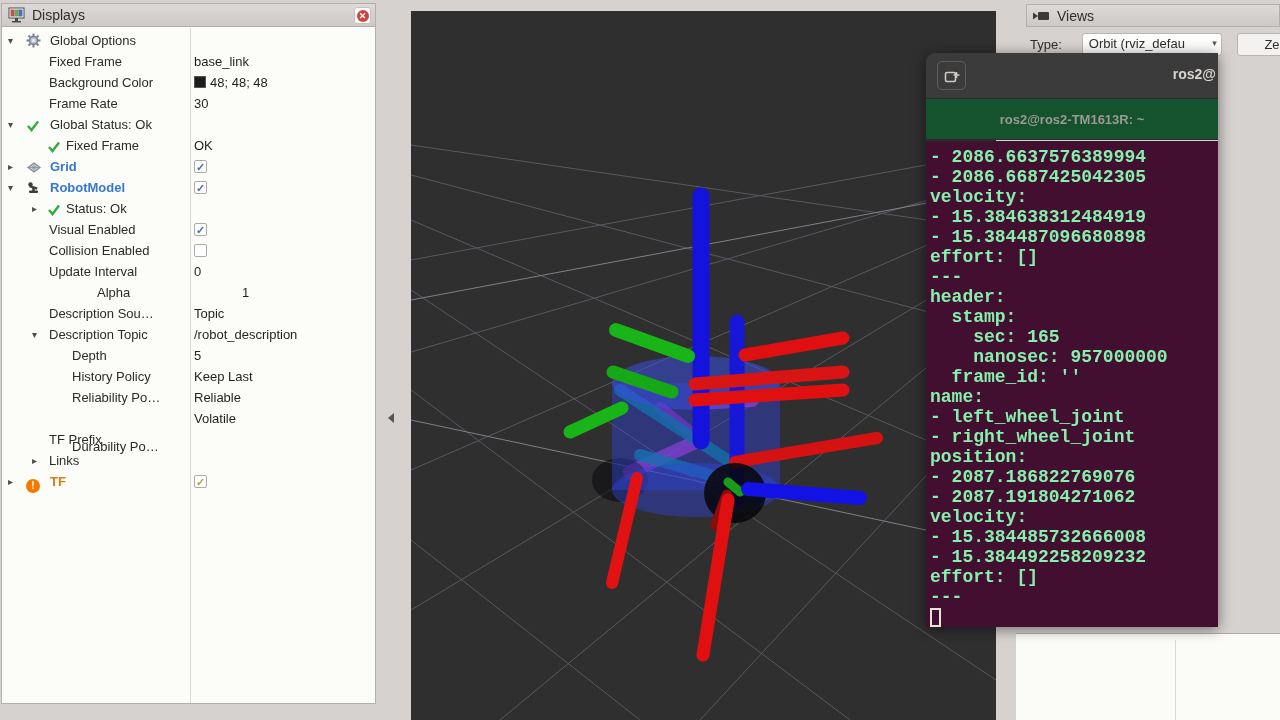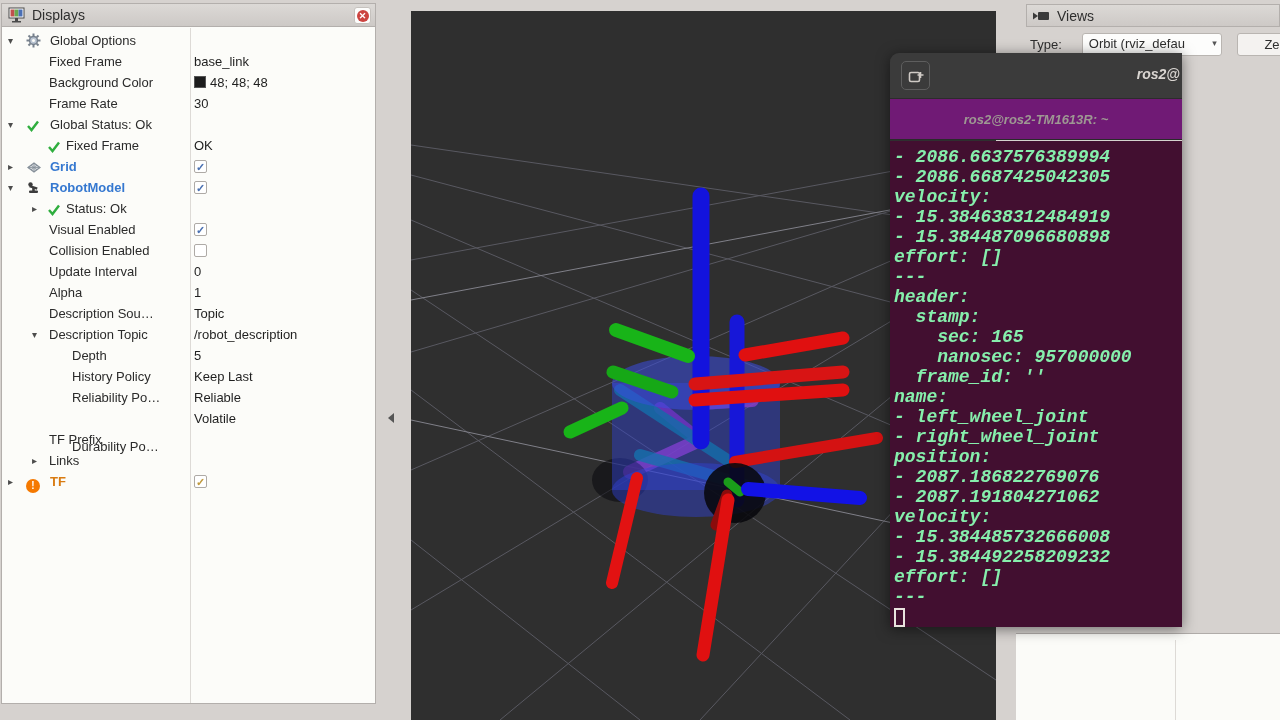--- a/index.html
+++ b/index.html
@@ -53,28 +53,28 @@
   .zero-btn { position:absolute; left:211px; top:0; width:70px; height:23px; background:#f4f2f0;
               border:1px solid #b9b5b1; border-radius:3px; font-size:13px; color:#2e2e2e;
               text-align:center; line-height:21px; }
 
   
   .views-list { position:absolute; left:1016px; top:633px; width:264px; height:87px;
                 background:#fbfbf8; border-top:1px solid #b0aca9; }
   .views-list .vdiv { position:absolute; left:159px; top:6px; bottom:0; width:1px; background:#dddad6; }
 
   
-  .terminal { position:absolute; left:890px; top:53px; width:292px; height:574px;
-              border-radius:9px 0 0 0; overflow:hidden; box-shadow:0 2px 14px rgba(0,0,0,.5);font-style:italic; }
+  .terminal { position:absolute; left:926px; top:53px; width:292px; height:574px;
+              border-radius:9px 0 0 0; overflow:hidden; box-shadow:0 2px 14px rgba(0,0,0,.5); }
   .term-titlebar { position:relative; height:45px; background:#3b3b3b; }
   .newtab-btn { position:absolute; left:11px; top:8px; width:29px; height:29px; border:1px solid #5e5e5e;
                 border-radius:5px; display:flex; align-items:center; justify-content:center; }
   .term-title { position:absolute; right:2px; top:13px; font-size:14px; font-weight:bold; color:#d9d5d1;
                 white-space:nowrap; }
-  .term-tabbar { height:42px; background:#701a75; border-top:1px solid #2c2c2c; border-bottom:1px solid #2a2a2a;
+  .term-tabbar { height:42px; background:#14532d; border-top:1px solid #2c2c2c; border-bottom:1px solid #2a2a2a;
                  display:flex; align-items:center; justify-content:center; }
   .term-tab-label { font-size:13px; font-weight:bold; color:#9e9893; }
   .term-body { position:absolute; left:0; top:88px; right:0; bottom:0; background:#420f30; padding:6px 0 0 4px; }
   .term-line { font-family:"Liberation Mono","DejaVu Sans Mono",monospace; font-size:18px;
                font-weight:bold; line-height:20px; color:#86efac; white-space:pre; }
   .term-cursor { display:block; width:11px; height:19px; border:2px solid #e9e3de; margin-top:1px; }
 </style>
 </head>
 <body>
 
@@ -171,21 +171,21 @@
         <span class="checkbox" style="color: rgb(74, 113, 178);">✓</span>
       </div>
       <div class="tree-row" style="top: 212px;">
         <span class="lbl" style="left: 47px;">Collision Enabled</span>
         <span class="checkbox"></span>
       </div>
       <div class="tree-row" style="top: 233px;">
         <span class="lbl" style="left: 47px;">Update Interval</span>
         <span class="val">0</span>
       </div>
-      <div class="tree-row" style="top: 254px;">
+      <div class="tree-row" style="top: 254px; margin-left: 48px;">
         <span class="lbl" style="left: 47px;">Alpha</span>
         <span class="val">1</span>
       </div>
       <div class="tree-row" style="top: 275px;">
         <span class="lbl" style="left: 47px;">Description Sou…</span>
         <span class="val">Topic</span>
       </div>
       <div class="tree-row" style="top: 296px;">
         <span class="arrow" style="left: 30px;">▾</span>
         <span class="lbl" style="left: 47px;">Description Topic</span>

